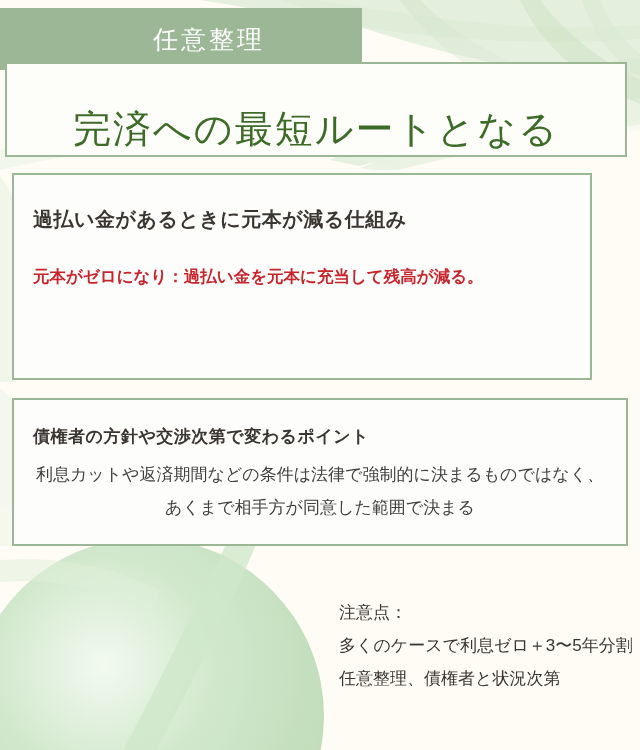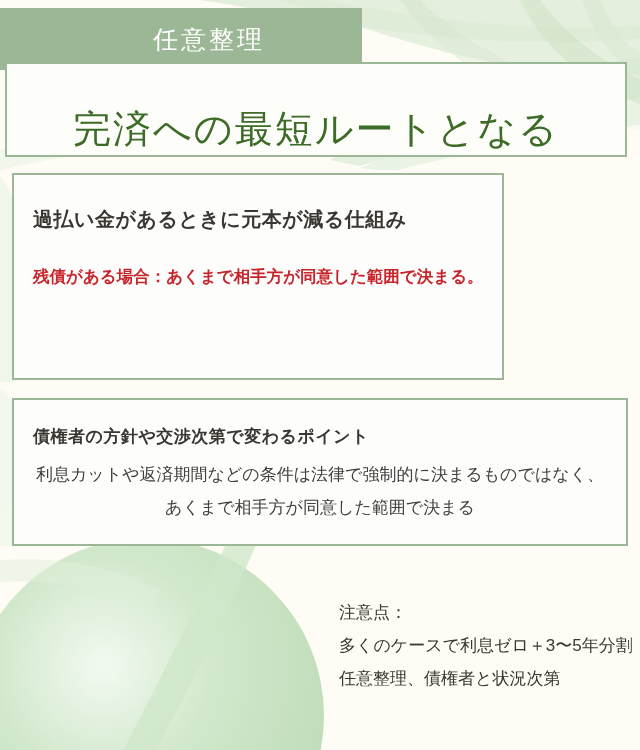--- a/index.html
+++ b/index.html
@@ -53,21 +53,21 @@
     white-space:nowrap;
   }
 
   
   .panel{
     position:absolute;
     background:#fdfdfb;
     border:2px solid #9cb795;
     z-index:3;
   }
-  .panel-one{ left:12px; top:173px; width:492px; height:207px; }
+  .panel-one{ left:12px; top:173px; width:580px; height:207px; }
   .panel-two{ left:12px; top:398px; width:616px; height:148px;padding-left:44px; }
 
   .panel-heading{
     font-size:20px;
     font-weight:bold;
     color:#3a3632;
     letter-spacing:0.5px;
     white-space:nowrap;
   }
   .panel-one .panel-heading{ position:absolute; left:19px; top:31px; }
@@ -159,21 +159,21 @@
 <div class="tab-banner">
   <span class="tab-label">任意整理</span>
 </div>
 
 <div class="title-box">
   <span class="title-text">完済への最短ルートとなる</span>
 </div>
 
 <div class="panel panel-one">
   <div class="panel-heading">過払い金があるときに元本が減る仕組み</div>
-  <div class="red-line red-line-1">残債がある場合：あくまで相手方が同意した範囲で決まる。</div>
+  <div class="red-line red-line-1">元本がゼロになり：過払い金を元本に充当して残高が減る。</div>
 </div>
 
 <div class="panel panel-two">
   <div class="panel-heading">債権者の方針や交渉次第で変わるポイント</div>
   <div class="body-line body-line-1">利息カットや返済期間などの条件は法律で強制的に決まるものではなく、</div>
   <div class="body-line body-line-2">あくまで相手方が同意した範囲で決まる</div>
 </div>
 
 <div class="note">
   <div class="note-line">注意点：</div>

